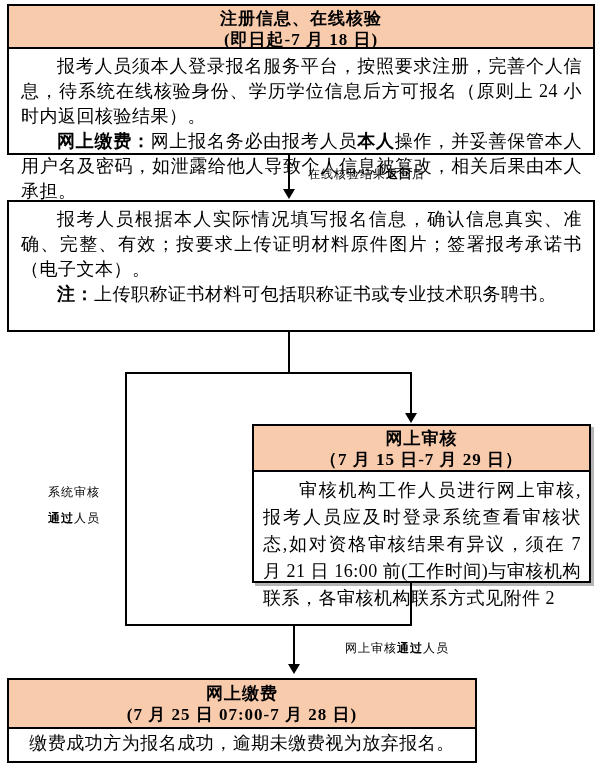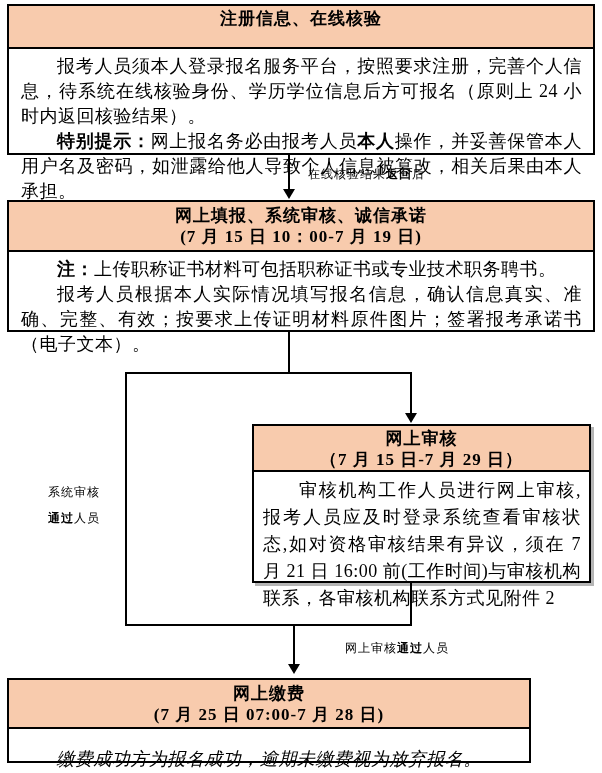--- a/index.html
+++ b/index.html
@@ -29,39 +29,36 @@
   .center-text{text-align:center;}
 </style>
 </head>
 <body>
 
 <div class="canvas">
 
   <div class="box" style="left:7px;top:4px;width:588px;height:151px;">
     <div class="box-header" style="height:43px;">
       <div>注册信息、在线核验</div>
+      <div>(即日起-7 月 18 日)</div>
     </div>
     <div class="box-body body-pad">
       <p>报考人员须本人登录报名服务平台，按照要求注册，完善个人信息，待系统在线核验身份、学历学位信息后方可报名（原则上 24 小时内返回核验结果）。</p>
-      <p><b>特别提示：</b><span>网上报名务必由报考人员</span><b>本人</b><span>操作，并妥善保管本人用户名及密码，如泄露给他人导致个人信息被篡改，相关后果由本人承担。</span></p>
+      <p><b>网上缴费：</b><span>网上报名务必由报考人员</span><b>本人</b><span>操作，并妥善保管本人用户名及密码，如泄露给他人导致个人信息被篡改，相关后果由本人承担。</span></p>
     </div>
   </div>
 
   <div class="vline" style="left:288px;top:155px;height:36px;"></div>
   <div class="arrow-down" style="left:283px;top:189px;"></div>
   <div class="edge-label" style="left:308px;top:166px;"><span>在线核验结果</span><b>返回</b><span>后</span></div>
 
   <div class="box" style="left:7px;top:200px;width:588px;height:132px;">
-    <div class="box-header" style="height:50px;padding-top:3px;">
-      <div>网上填报、系统审核、诚信承诺</div>
-      <div>(7 月 15 日 10：00-7 月 19 日)</div>
-    </div>
     <div class="box-body body-pad">
+      <p>报考人员根据本人实际情况填写报名信息，确认信息真实、准确、完整、有效；按要求上传证明材料原件图片；签署报考承诺书（电子文本）。</p>
       <p><b>注：</b><span>上传职称证书材料可包括职称证书或专业技术职务聘书。</span></p>
-      <p>报考人员根据本人实际情况填写报名信息，确认信息真实、准确、完整、有效；按要求上传证明材料原件图片；签署报考承诺书（电子文本）。</p>
     </div>
   </div>
 
   <div class="vline" style="left:288px;top:332px;height:41px;"></div>
   <div class="hline" style="left:125px;top:372px;width:287px;"></div>
   <div class="vline" style="left:125px;top:372px;height:254px;"></div>
   <div class="vline" style="left:410px;top:372px;height:43px;"></div>
   <div class="arrow-down" style="left:405px;top:413px;"></div>
 
   <div class="edge-label" style="left:423px;top:386px;margin-top:47px;"><span>系统审核</span><b>未通过</b><span>人员</span></div>
@@ -80,23 +77,23 @@
       <p>审核机构工作人员进行网上审核,报考人员应及时登录系统查看审核状态,如对资格审核结果有异议，须在 7 月 21 日 16:00 前(工作时间)与审核机构联系，各审核机构联系方式见附件 2</p>
     </div>
   </div>
 
   <div class="vline" style="left:410px;top:583px;height:42px;"></div>
   <div class="hline" style="left:125px;top:624px;width:287px;"></div>
   <div class="vline" style="left:293px;top:624px;height:41px;"></div>
   <div class="arrow-down" style="left:288px;top:664px;"></div>
   <div class="edge-label" style="left:317px;top:640px;margin-left:28px;"><span>网上审核</span><b>通过</b><span>人员</span></div>
 
-  <div class="box" style="left:7px;top:678px;width:524px;height:85px;">
+  <div class="box" style="left:7px;top:678px;width:470px;height:85px;">
     <div class="box-header" style="height:49px;padding-top:3px;">
       <div>网上缴费</div>
       <div>(7 月 25 日 07:00-7 月 28 日)</div>
     </div>
-    <div class="box-body center-text" style="padding-top:18px;line-height:24px;font-style:italic;">
+    <div class="box-body center-text" style="padding-top:2px;line-height:24px;">
       <p style="text-indent:0;">缴费成功方为报名成功，逾期未缴费视为放弃报名。</p>
     </div>
   </div>
 
 </div>
 
 </body></html>

